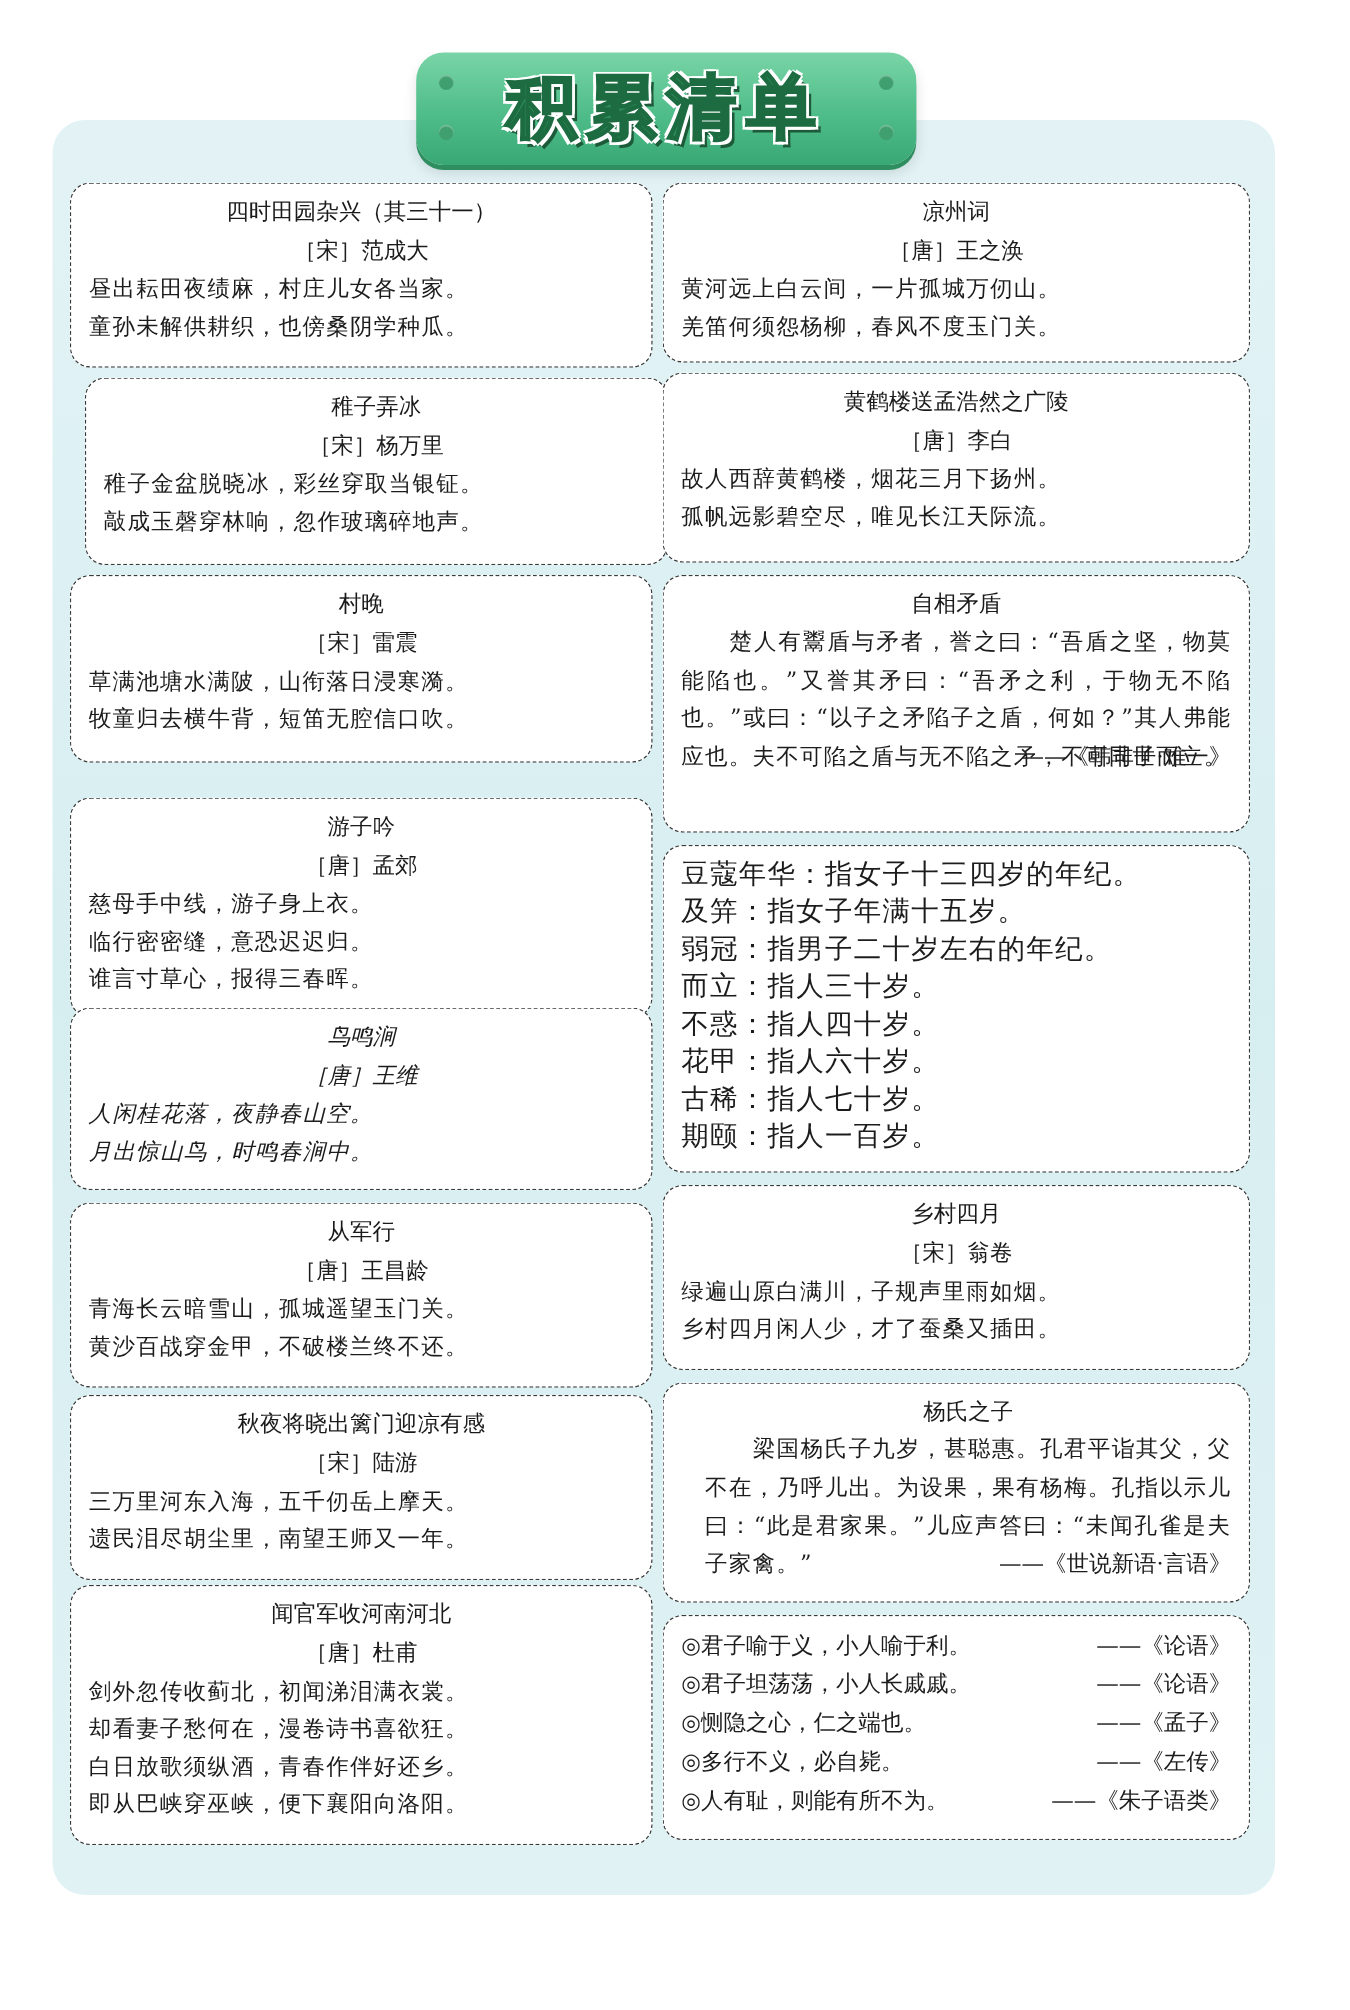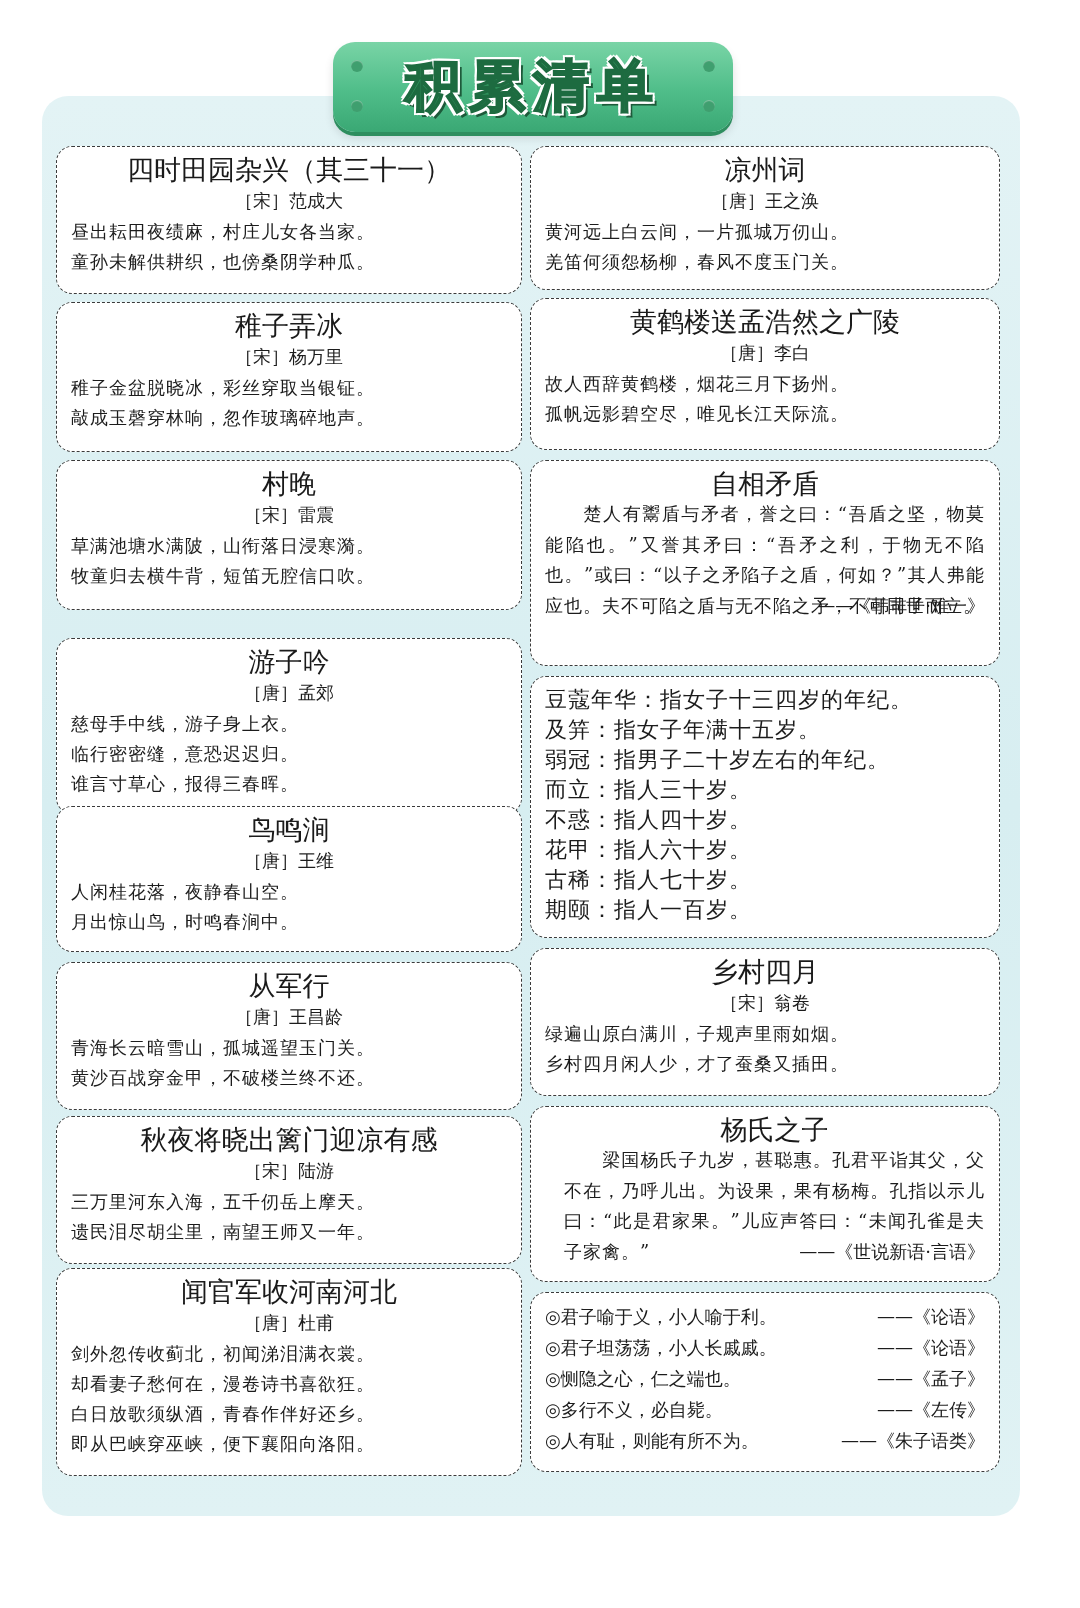--- a/index.html
+++ b/index.html
@@ -44,21 +44,21 @@
 
     .card {
       position: absolute; left: 0; width: 100%;
       background: #ffffff;
       border: 1.5px dashed #3a3a3a;
       border-radius: 16px;
       padding: 8px 14px;
     }
     .card .title {
       font-family: "DejaVu Sans", "Liberation Sans", sans-serif;
-      font-size: 27px; text-align: center; line-height: 30px; color: #1a1a1a;
+      font-size: 18px; text-align: center; line-height: 30px; color: #1a1a1a;
     }
     .card .author { font-size: 18px; text-align: center; line-height: 32px; }
     .card .line { font-size: 18px; line-height: 30px; letter-spacing: 1px; white-space: nowrap; }
     .card .para { font-size: 18px; line-height: 30.5px; letter-spacing: 1px; text-align: justify; }
     .card .para .indent { display: inline-block; width: 38px; }
     .card .source { text-align: right; font-size: 18px; line-height: 30px; margin-top: -30px; }
     .card .def { font-size: 22px; line-height: 30px; text-align: left; letter-spacing: 1px; white-space: nowrap; }
     .card .quote-row { display: flex; justify-content: space-between; font-size: 18px; line-height: 31px; white-space: nowrap; }
   </style>
 </head>
@@ -76,21 +76,21 @@
 
 <div class="col left">
 
   <div class="card" style="top:0; height:148px;">
     <div class="title">四时田园杂兴（其三十一）</div>
     <div class="author">［宋］范成大</div>
     <div class="line">昼出耘田夜绩麻，村庄儿女各当家。</div>
     <div class="line">童孙未解供耕织，也傍桑阴学种瓜。</div>
   </div>
 
-  <div class="card" style="top:156px; height:150px;">
+  <div class="card" style="top:156px; height:150px;margin-left:12px;">
     <div class="title">稚子弄冰</div>
     <div class="author">［宋］杨万里</div>
     <div class="line">稚子金盆脱晓冰，彩丝穿取当银钲。</div>
     <div class="line">敲成玉磬穿林响，忽作玻璃碎地声。</div>
   </div>
 
   <div class="card" style="top:314px; height:150px;">
     <div class="title">村晚</div>
     <div class="author">［宋］雷震</div>
     <div class="line">草满池塘水满陂，山衔落日浸寒漪。</div>
@@ -98,21 +98,21 @@
   </div>
 
   <div class="card" style="top:492px; height:176px;">
     <div class="title">游子吟</div>
     <div class="author">［唐］孟郊</div>
     <div class="line">慈母手中线，游子身上衣。</div>
     <div class="line">临行密密缝，意恐迟迟归。</div>
     <div class="line">谁言寸草心，报得三春晖。</div>
   </div>
 
-  <div class="card" style="top:660px; height:146px;">
+  <div class="card" style="top:660px; height:146px;font-style:italic;">
     <div class="title">鸟鸣涧</div>
     <div class="author">［唐］王维</div>
     <div class="line">人闲桂花落，夜静春山空。</div>
     <div class="line">月出惊山鸟，时鸣春涧中。</div>
   </div>
 
   <div class="card" style="top:816px; height:148px;">
     <div class="title">从军行</div>
     <div class="author">［唐］王昌龄</div>
     <div class="line">青海长云暗雪山，孤城遥望玉门关。</div>

